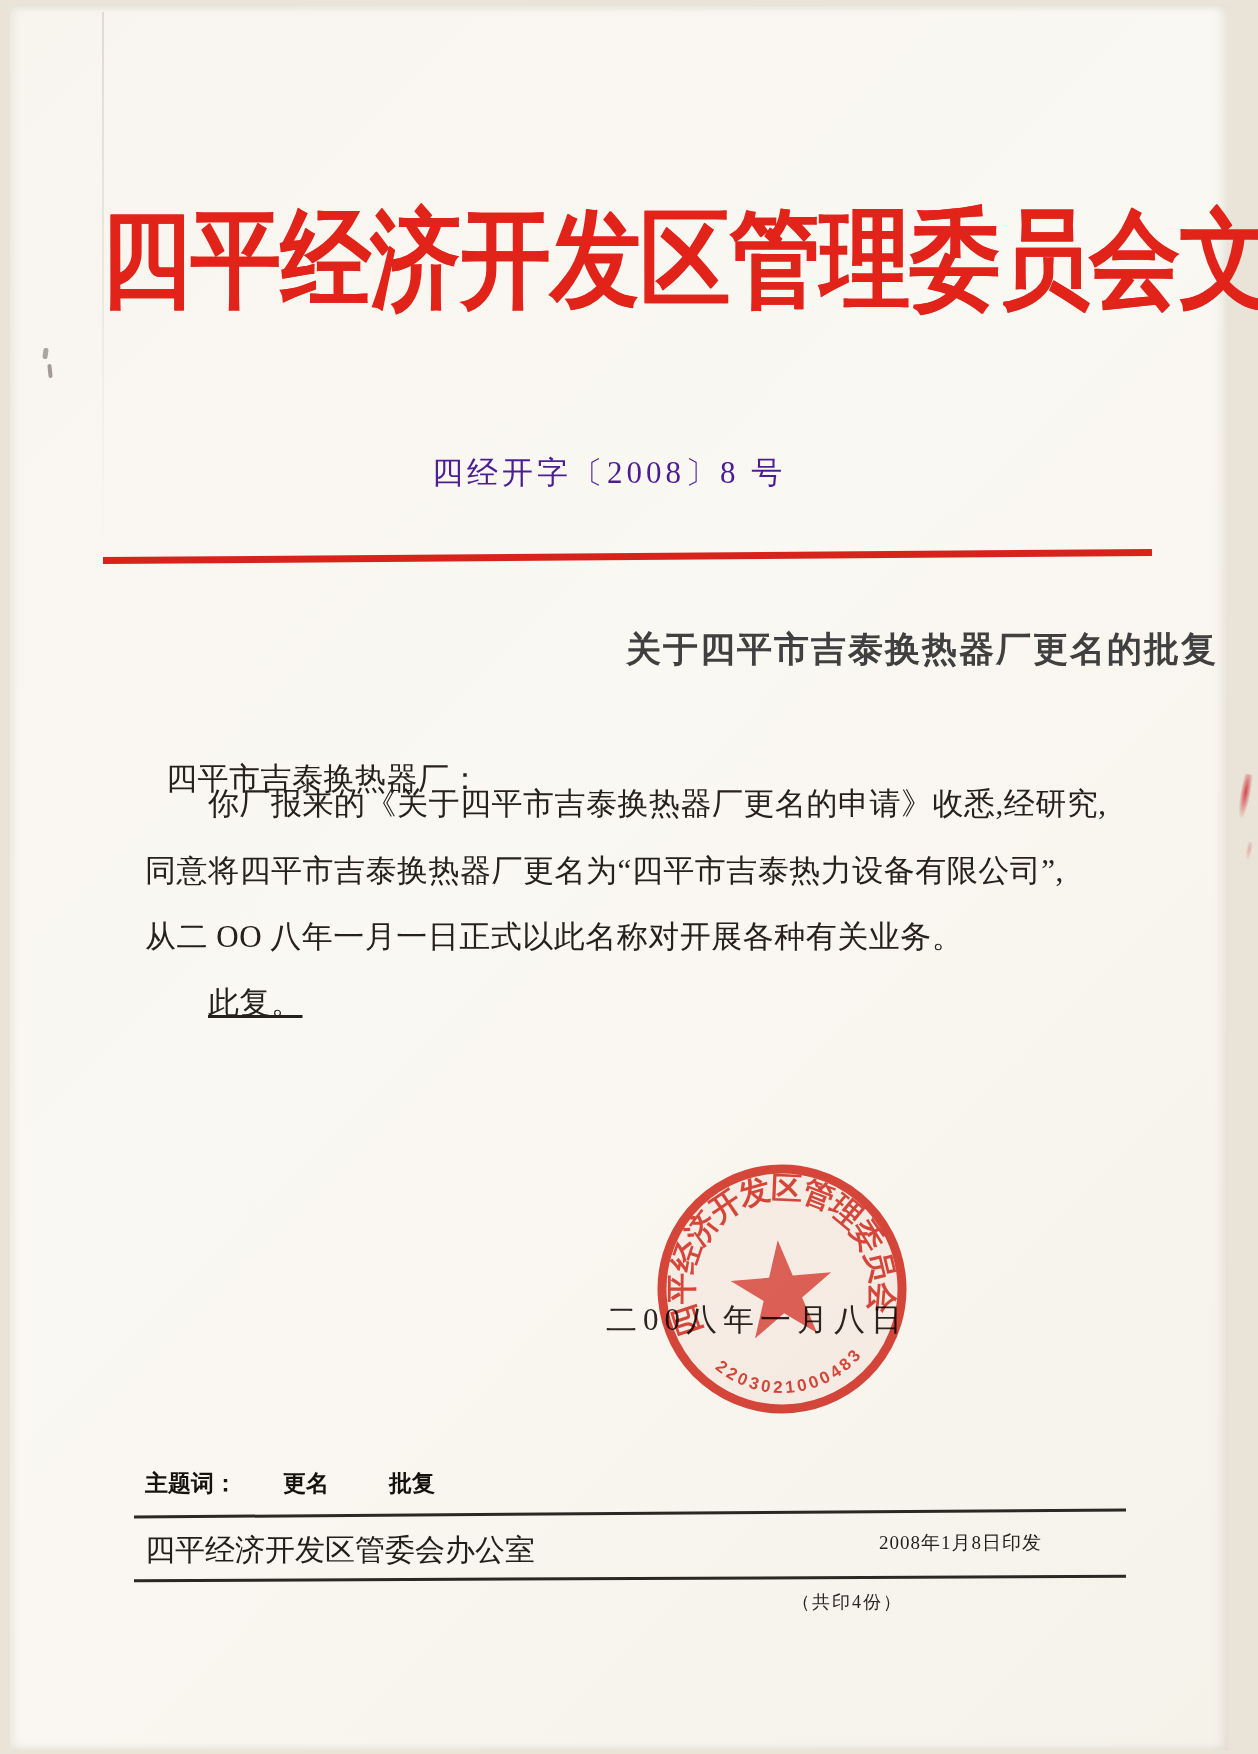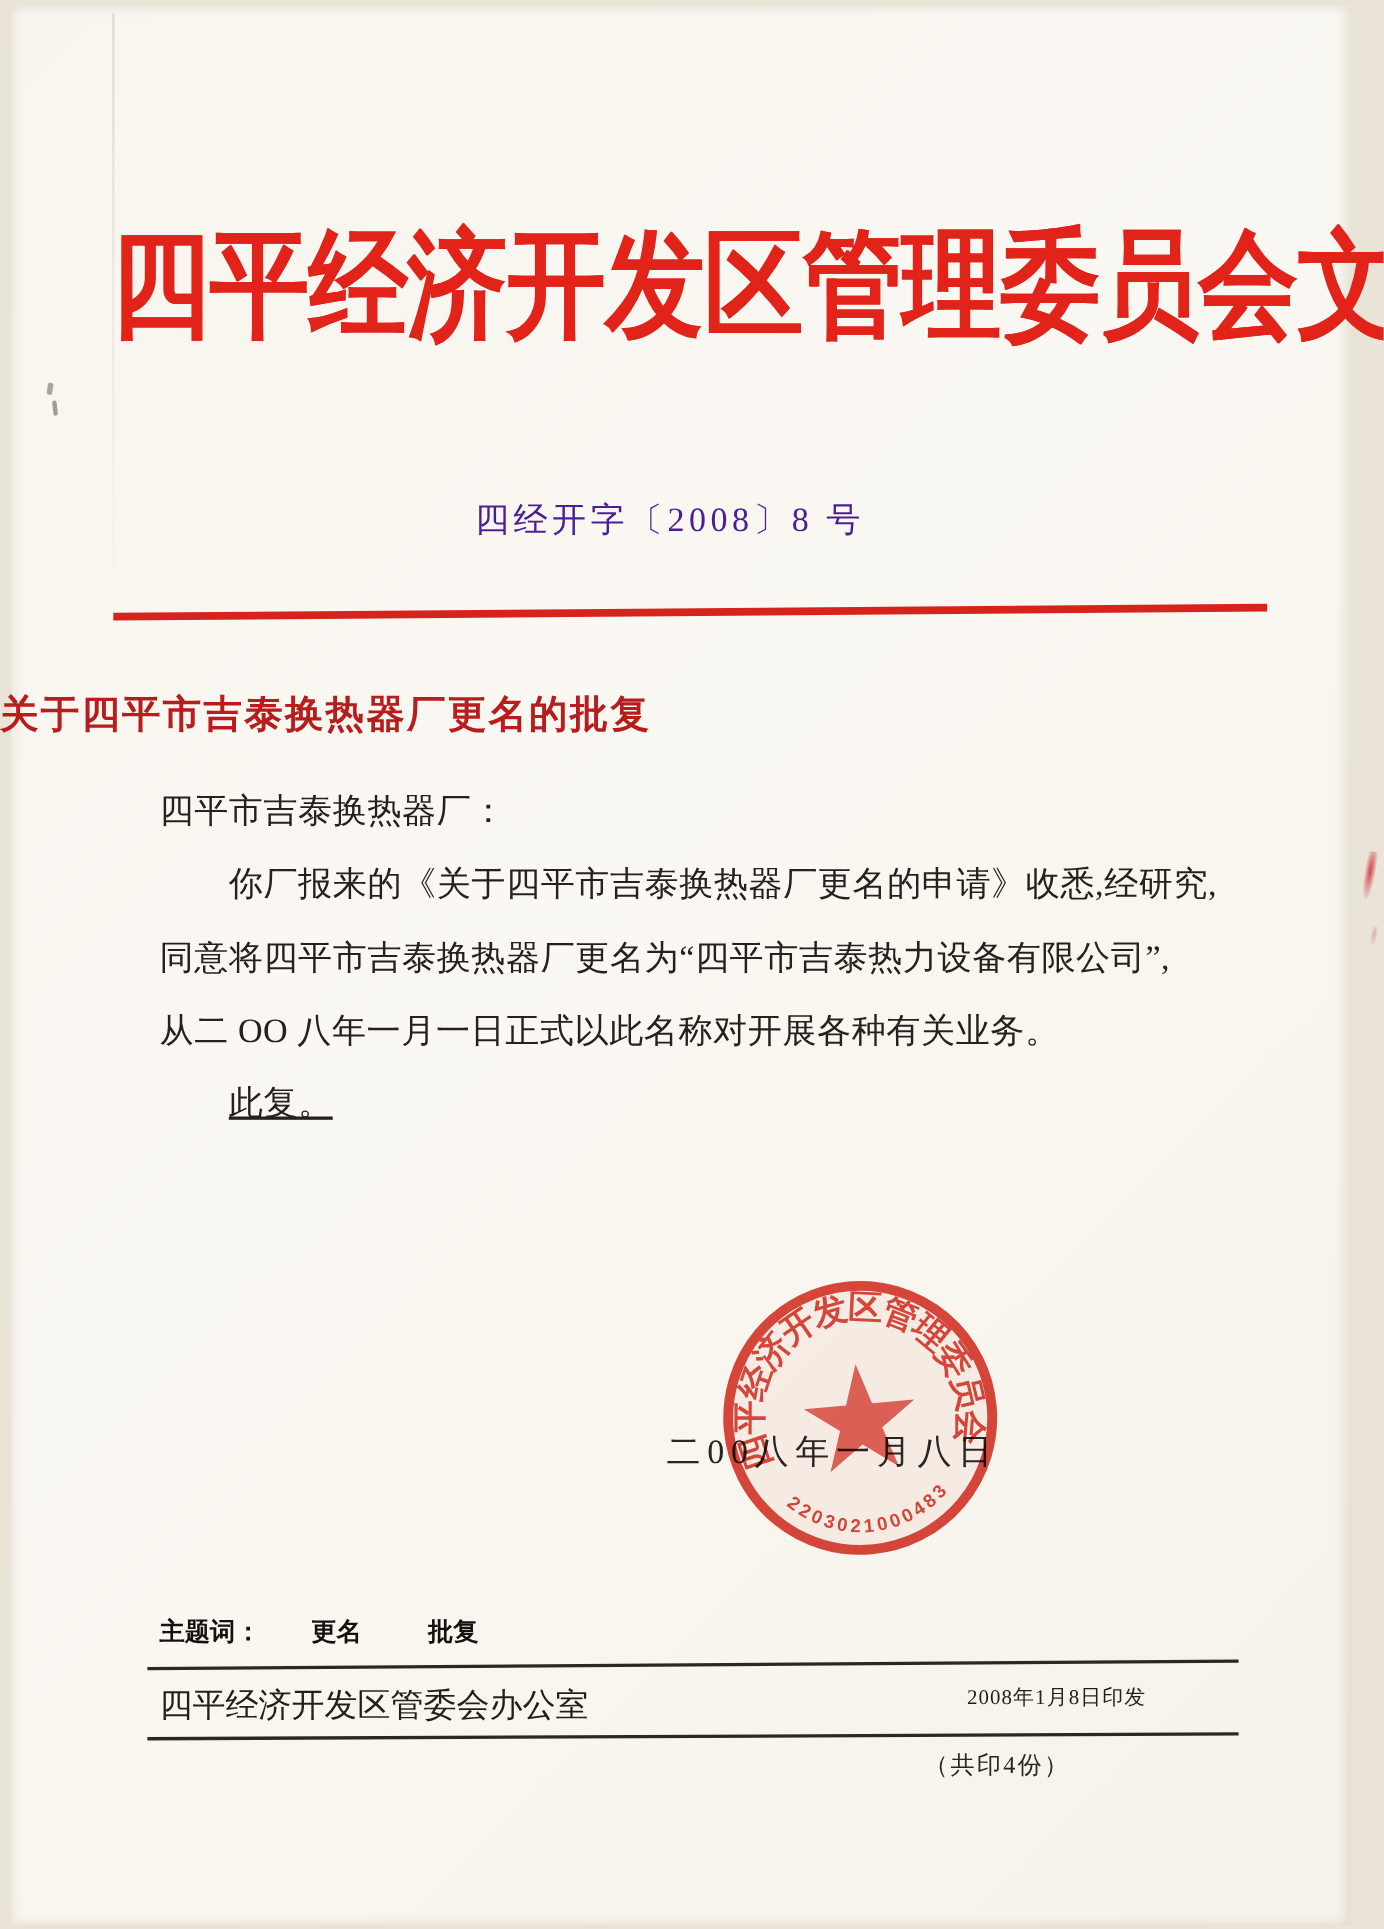--- a/index.html
+++ b/index.html
@@ -79,29 +79,29 @@
     width: 1049px;
     height: 7px;
     background: #d6231c;
     transform: rotate(-0.45deg);
   }
   .doc-title {
     position: absolute;
     left: 0; right: 40px;
     top: 626px;
     margin: 0;
-    text-align: left;
+    text-align: right;
     font-size: 35px;
     font-weight: bold;
     letter-spacing: 2px;
-    color: #b91c1c;
+    color: #404040;
     font-family: "Liberation Sans", "DejaVu Sans", sans-serif;
   }
   .body-text { position: absolute; left: 145px; width: 935px; font-size: 31px; letter-spacing: 0.5px; color: #26211d; white-space: nowrap; }
-  .addressee { top: 716px; }
+  .addressee { top: 758px; margin-left: 21px; }
   .bl-1 { top: 783px; padding-left: 63px; }
   .bl-2 { top: 850px; }
   .bl-3 { top: 916px; }
   .closing { top: 982px; padding-left: 63px; text-decoration: underline; }
 
   .sign-date {
     position: absolute;
     left: 606px;
     top: 1299px;
     font-size: 31px;
@@ -157,24 +157,23 @@
     align-items: flex-start;
     font-size: 30px;
     color: #221e1a;
     white-space: nowrap;
   }
   .footer-row .print-date { font-size: 19px; letter-spacing: 1px; }
   .copies {
     position: absolute;
     left: 792px;
     top: 1590px;
-    font-size: 22px;
+    font-size: 18px;
     letter-spacing: 2px;
     color: #2a2521;
-    margin-left: 48px;
   }
 </style>
 </head>
 <body>
 
 <div class="scan">
   <div class="paper">
     <div class="fold-line"></div>
     <div class="speck s1"></div>
     <div class="speck s2"></div>

